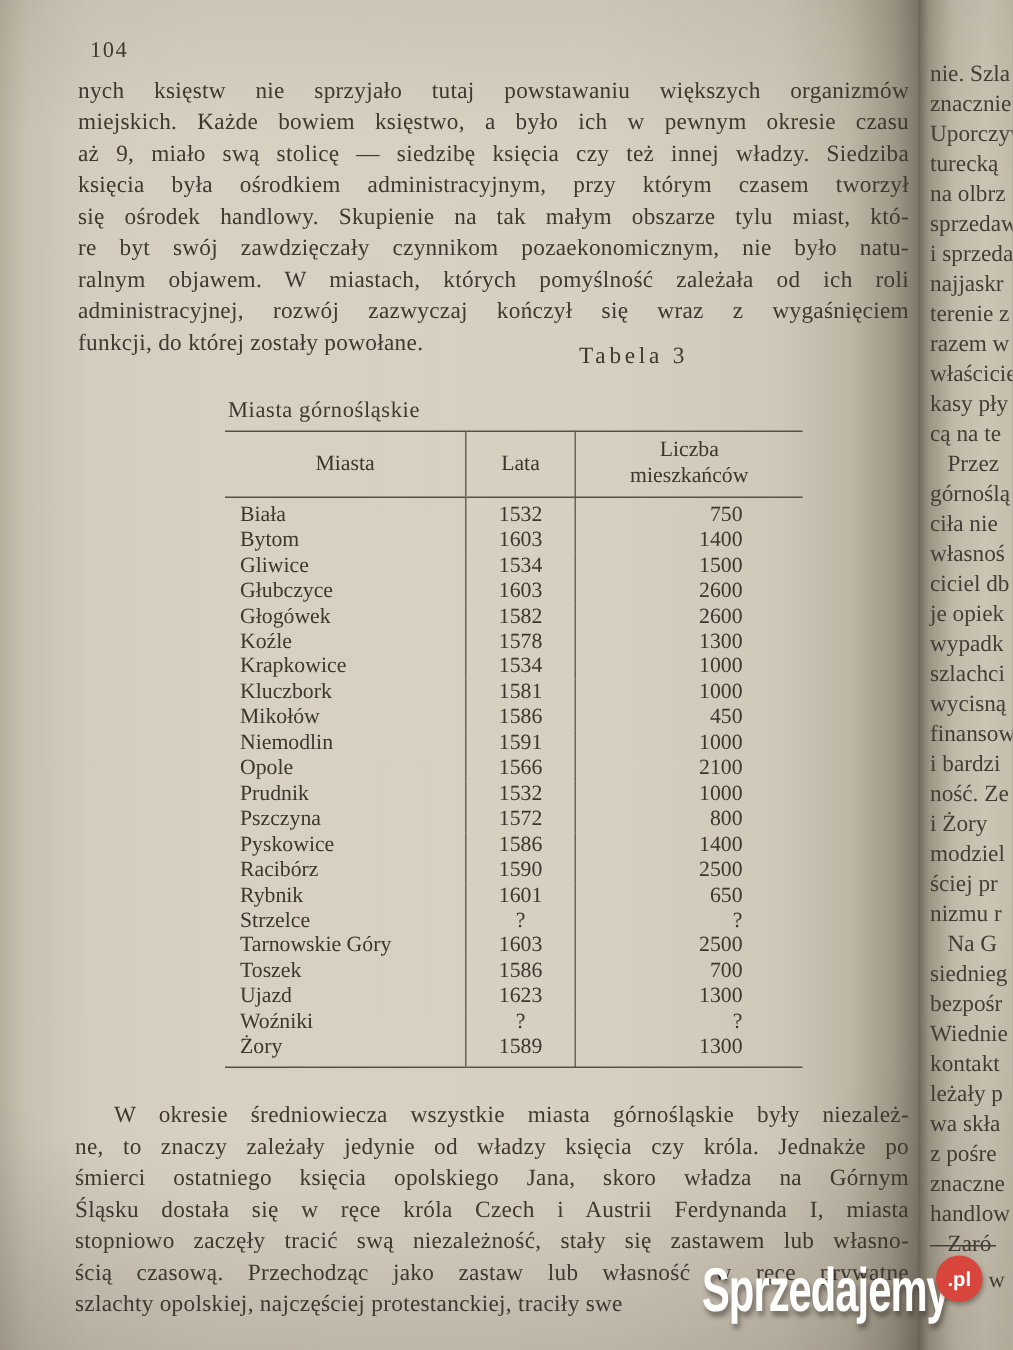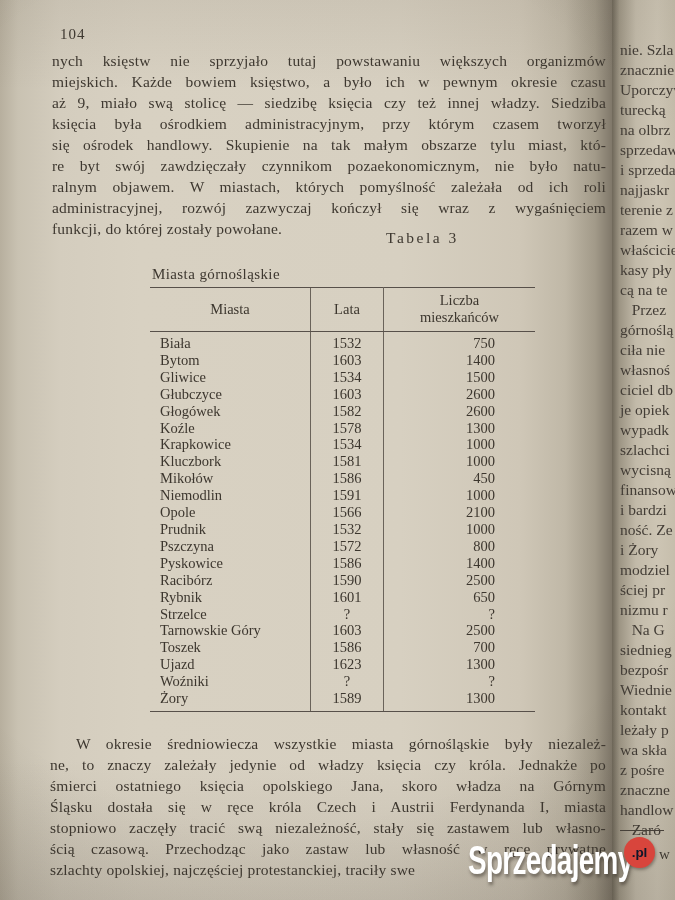--- a/index.html
+++ b/index.html
@@ -49,21 +49,21 @@
   .footnote-rule{left:620px;top:830px;width:44px;border-top:1.2px solid #4a443c;height:0;}
   .footnote-frag{left:659px;top:846px;font-size:15px;color:#433d36;}
 
   
   .watermark{left:468px;top:840px;z-index:20;display:flex;align-items:flex-start;
     font-family:"Liberation Sans","DejaVu Sans",sans-serif;}
   .wm-text{font-size:41px;font-weight:bold;color:#ffffff;letter-spacing:-1px;
     transform:scaleX(.68);transform-origin:left top;line-height:40px;
     text-shadow:2px 3px 4px rgba(30,25,18,.45);}
   .wm-badge{position:absolute;left:156px;top:-3px;width:31px;height:31px;border-radius:50%;
-    color:#0f172a;font-size:13.5px;font-weight:bold;display:flex;align-items:center;justify-content:center;
+    color:#ffffff;font-size:13.5px;font-weight:bold;display:flex;align-items:center;justify-content:center;
     box-shadow:1px 2px 3px rgba(30,25,18,.35);}
 </style>
 </head>
 <body>
 
 <div id="photo">
   <div class="left-page"></div>
   <div class="right-page"></div>
 
   <div class="abs ink pagenum">104</div>

